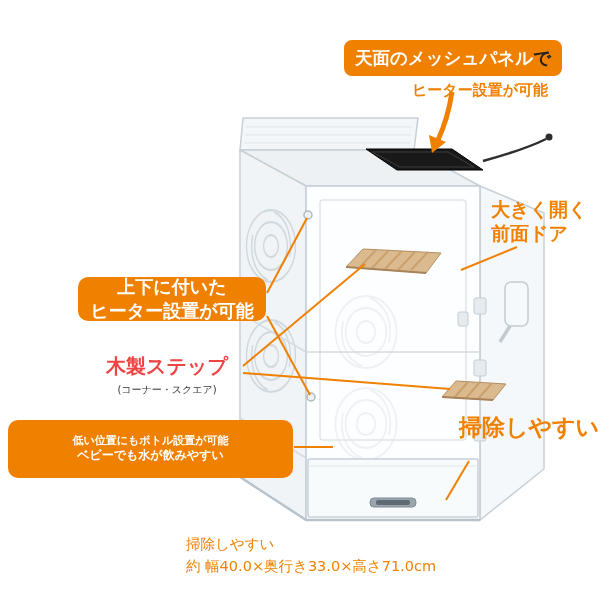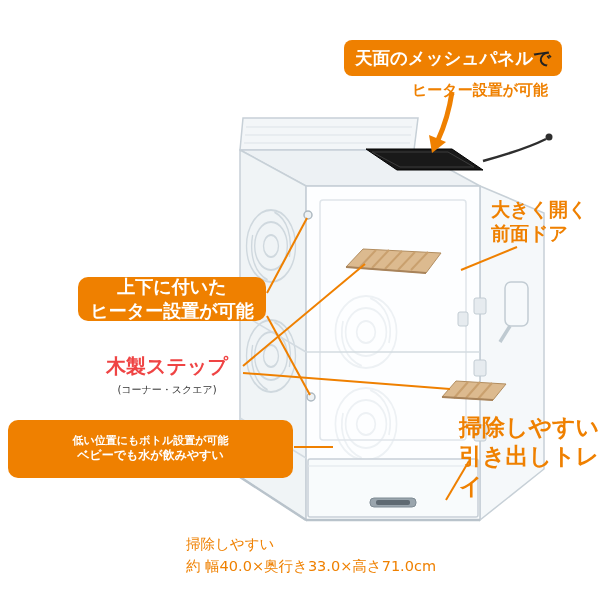--- a/index.html
+++ b/index.html
@@ -171,21 +171,20 @@
     <div class="step-sub">(コーナー・スクエア)</div>
   </div>
 
   <div class="callout-box bottle-box">
     <div class="small">低い位置にもボトル設置が可能</div>
     <div class="big">ベビーでも水が飲みやすい</div>
   </div>
 
   <div class="orange-label tray-label">
     <div>掃除しやすい</div>
-    <div>引き出しトレイ</div>
   </div>
 
   <div class="footer">
     <div>掃除しやすい</div>
     <div>約 幅40.0×奥行き33.0×高さ71.0cm</div>
   </div>
 
 </div>
 
 </body></html>

